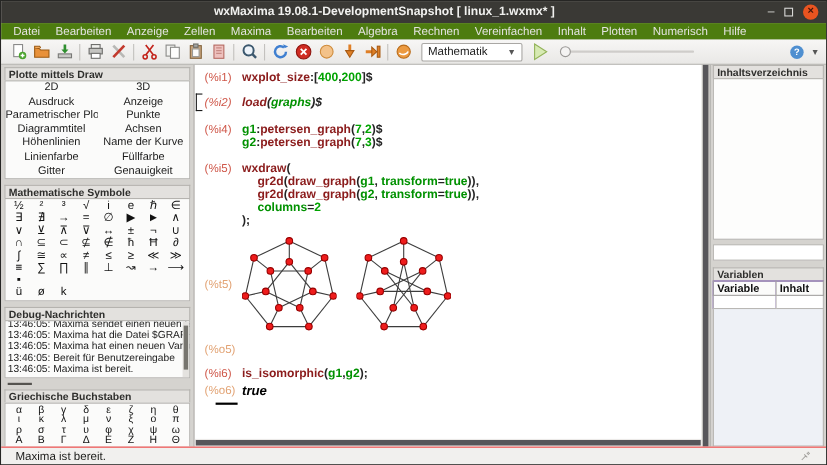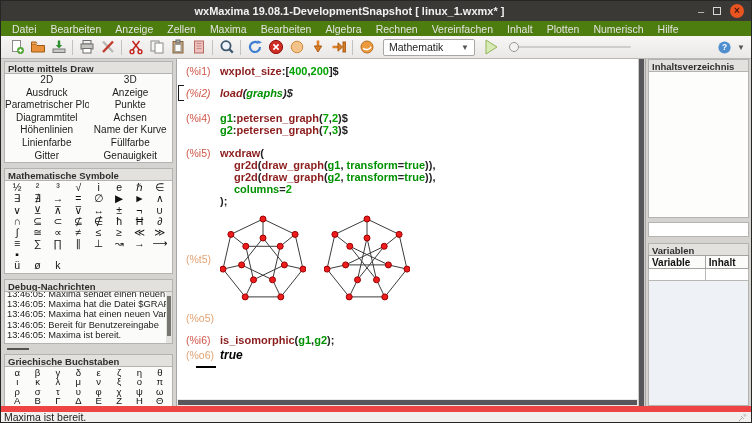--- a/index.html
+++ b/index.html
@@ -90,21 +90,21 @@
   .toc-list{background:#fdfdfc;border:1px solid #b5b3af;height:147px;flex:none;}
   .toc-input{background:#ffffff;border:1px solid #b5b3af;height:15px;margin-top:4px;flex:none;}
   .right-sidebar .caption2{margin-top:6px;}
   .vars-table{border-collapse:collapse;margin-top:0;flex:none;background:#6d28d9;}
   .vars-table th{border:1px solid #a5a3a0;font-size:10px;font-weight:bold;color:#111;text-align:left;padding:0 3px;height:13px;background:#fbfbfa;}
   .vars-table td{border:1px solid #b9b7b4;height:12px;background:#ffffff;}
   .vars-table th:first-child,.vars-table td:first-child{width:54px;}
   .vars-table th:last-child,.vars-table td:last-child{width:41px;}
   .vars-rest{flex:1;background:#eef1f6;border:1px solid #b5b3af;border-top:none;}
   
-  .statusbar{position:absolute;left:0;right:0;bottom:0;height:16px;background:#f1f0ee;border-top:6px solid #ef4444;display:flex;align-items:center;font-size:10.5px;color:#1d1d1b;padding:0 3px;}
+  .statusbar{position:absolute;left:0;right:0;bottom:0;height:16px;background:#f1f0ee;border-top:1px solid #ef4444;display:flex;align-items:center;font-size:10.5px;color:#1d1d1b;padding:0 13px;}
   .statusbar .spacer{flex:1;}
   .status-gap{width:58px;flex:none;}
   .net-icon{color:#9a9894;font-size:10px;line-height:1;}
   svg{display:block;}
 </style>
 </head>
 <body>
 
 <div class="window">
 

